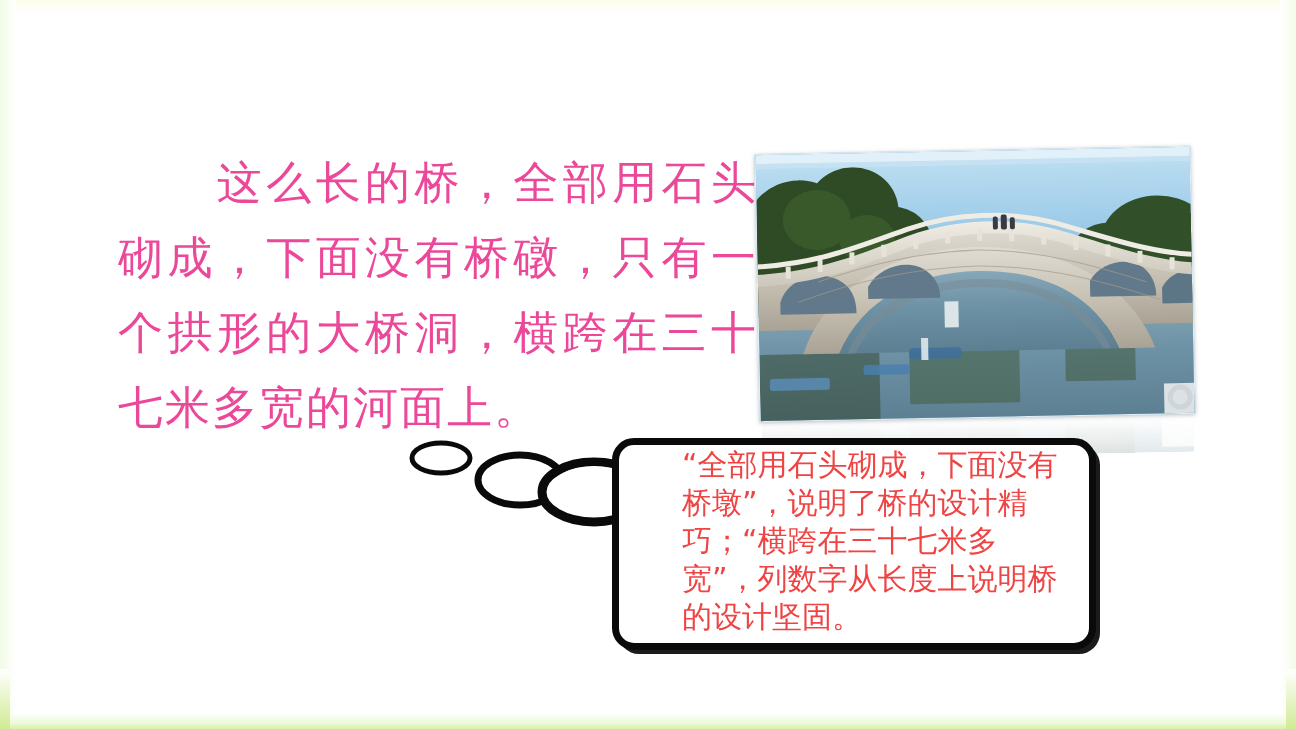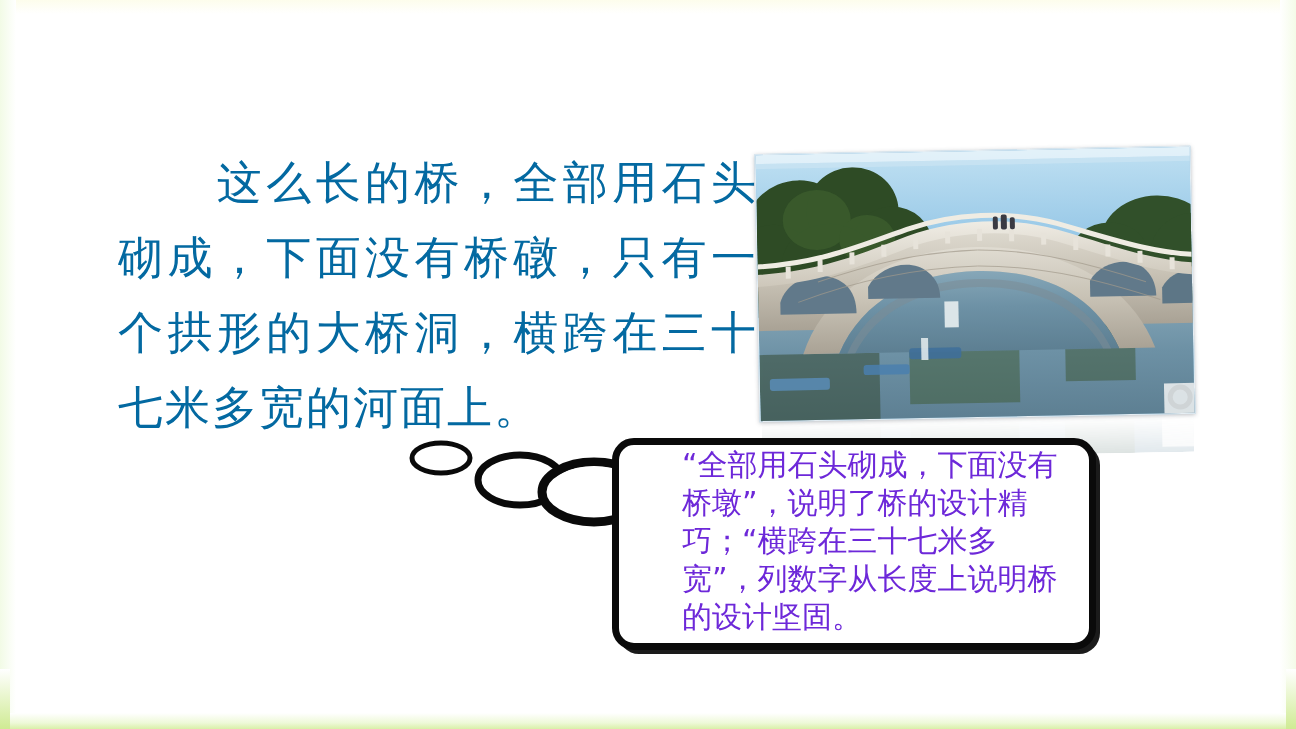--- a/index.html
+++ b/index.html
@@ -53,21 +53,21 @@
 
   
   .body-text {
     position: absolute;
     left: 118px;
     top: 146px;
     width: 640px;
     font-family: "Liberation Serif", "DejaVu Serif", serif;
     font-size: 45px;
     line-height: 75px;
-    color: #0369a1;
+    color: #ec4899;
     letter-spacing: 2px;
     white-space: pre-wrap;
     text-align: justify;
   }
 
   
   .photo-wrap {
     position: absolute;
     left: 757px;
     top: 150px;
@@ -116,21 +116,21 @@
     box-shadow: 5px 5px 0 -1px #1b1b1b;
   }
   .callout-text {
     position: absolute;
     left: 70px;
     top: 8px;
     width: 390px;
     font-family: "DejaVu Sans", "Liberation Sans", sans-serif;
     font-size: 30px;
     line-height: 38px;
-    color: #6d28d9;
+    color: #ef4444;
     letter-spacing: 0px;
     white-space: pre-wrap;
   }
 
   
   .bubbles { position: absolute; left: 404px; top: 432px; width: 270px; height: 100px; }
   .bubbles svg { display: block; }
 </style>
 </head>
 <body>

